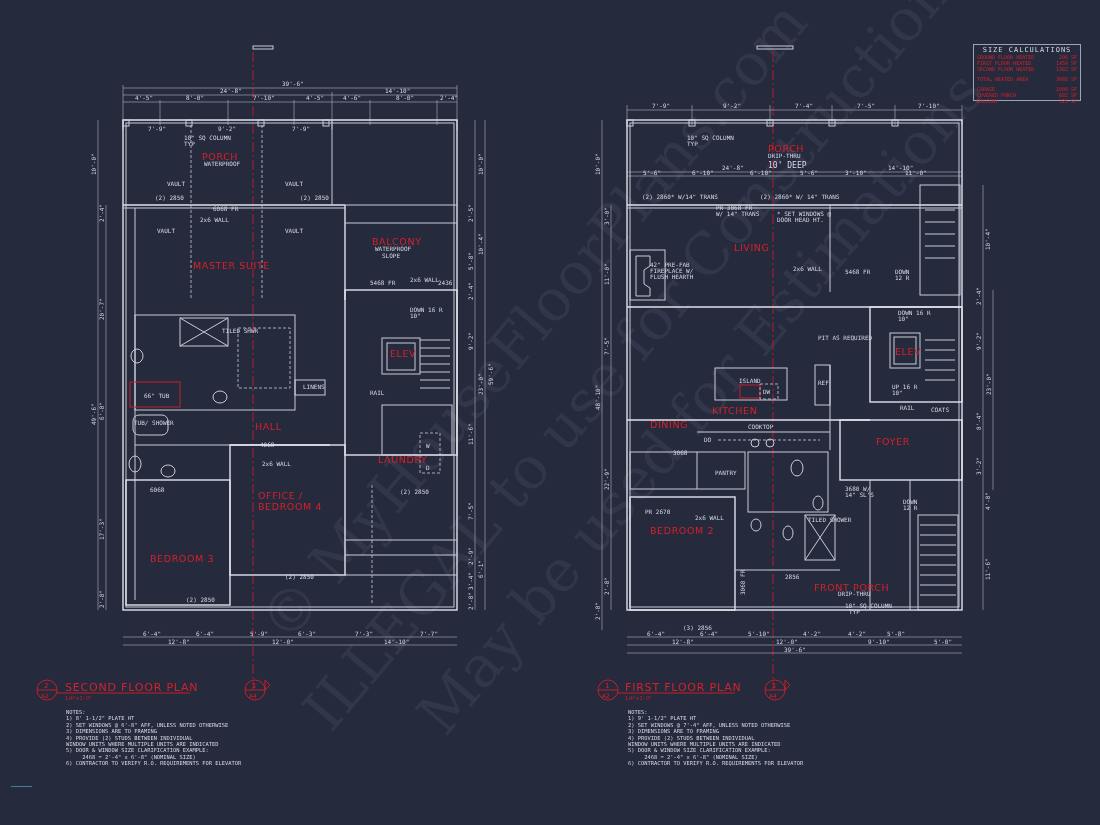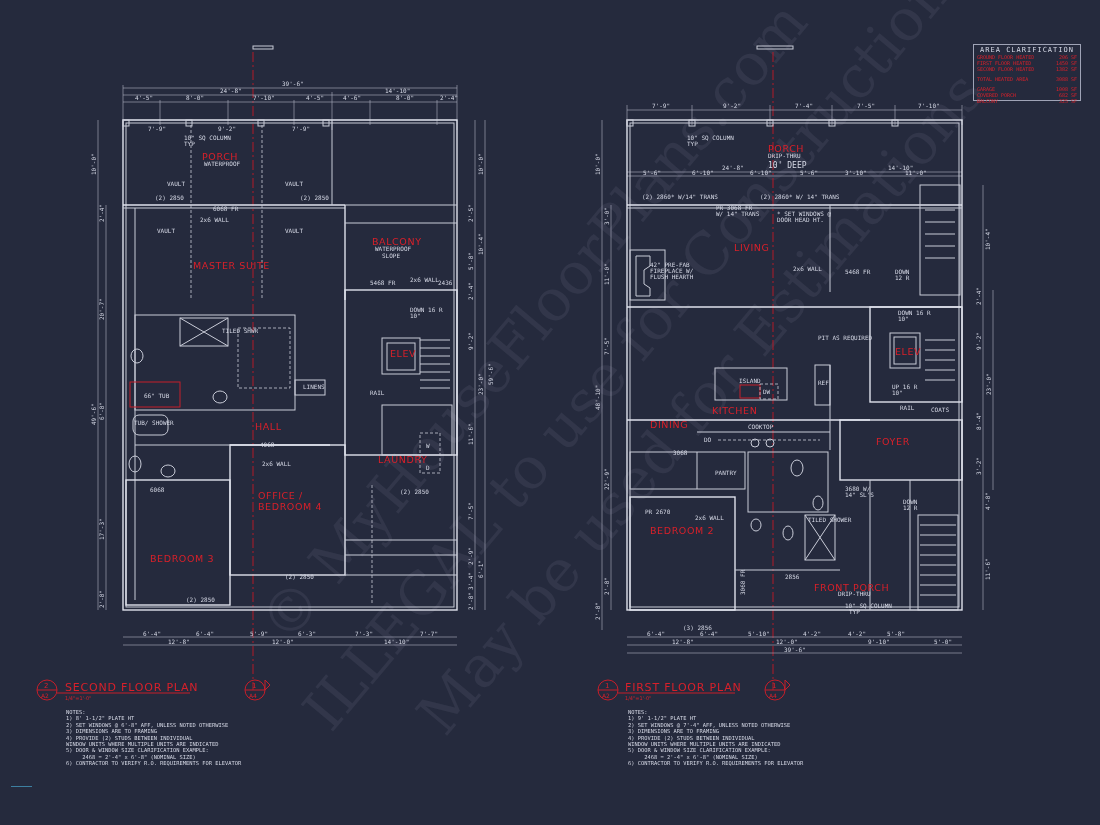--- a/index.html
+++ b/index.html
@@ -455,21 +455,21 @@
       <circle class="red" cx="775" cy="690" r="10"></circle>
       <line class="red" x1="765" y1="690" x2="785" y2="690"></line>
       <polygon class="red" points="785,690 790,685 785,680"></polygon>
       <text class="ts" x="772" y="688" style="font-size:7px">1</text>
       <text class="ts" x="769" y="698" style="font-size:6px">A4</text>
     </g>
   </g>
 </svg>
 
 <div id="area-box">
-  <div class="hdr">AREA CLARIFICATION</div>
+  <div class="hdr">SIZE CALCULATIONS</div>
   <div class="row">
       <span>GROUND FLOOR HEATED</span>
       <span>206 SF</span>
     </div>
   <div class="row">
       <span>FIRST FLOOR HEATED</span>
       <span>1450 SF</span>
     </div>
   <div class="row">
       <span>SECOND FLOOR HEATED</span>

